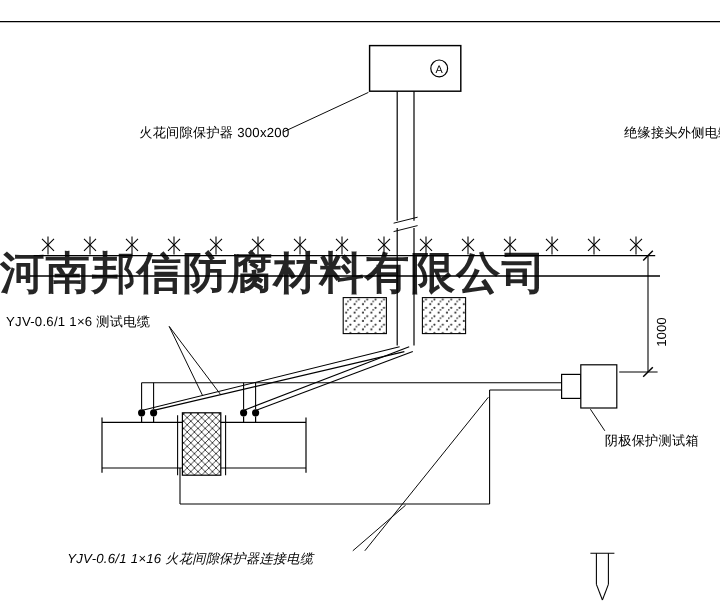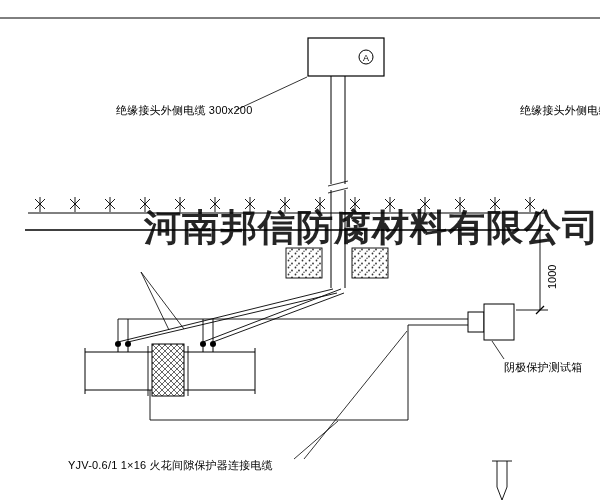--- a/index.html
+++ b/index.html
@@ -14,21 +14,21 @@
     position:absolute; font-size:11px; color:#000;
     white-space:nowrap; letter-spacing:0.2px;
   }
   #dim-label {
     position:absolute; left:546px; top:289px;
     transform:rotate(-90deg); transform-origin:0 0;
     font-size:11px; color:#000; white-space:nowrap;
   }
   #watermark {
     position:absolute; left:0; top:206px; width:600px;
-    text-align:right; font-size:37px; font-weight:bold;
+    text-align:left; font-size:37px; font-weight:bold;
     color:#000; opacity:0.85; letter-spacing:1px; line-height:1.2;
     pointer-events:none;
   }
 </style>
 </head>
 <body>
 
 <div id="canvas">
 
   <svg id="linework" width="600" height="504" viewBox="0 0 600 504">
@@ -167,26 +167,27 @@
         <line x1="497" y1="461" x2="497" y2="487"></line>
         <line x1="507" y1="461" x2="507" y2="487"></line>
         <line x1="497" y1="487" x2="502" y2="500"></line>
         <line x1="507" y1="487" x2="502" y2="500"></line>
       </g>
     </g>
 
     <text x="366" y="60.5" font-size="9" text-anchor="middle" fill="#000" font-family="Liberation Sans, DejaVu Sans, sans-serif">A</text>
   </svg>
 
-  <div class="lbl" style="left:116px; top:103px;">绝缘接头外侧电缆 300x200</div>
+  <div class="lbl" style="left:116px; top:103px;">火花间隙保护器 300x200</div>
 
   <div class="lbl" style="left:520px; top:103px;">绝缘接头外侧电缆</div>
 
+  <div class="lbl" style="left:5px; top:261px;">YJV-0.6/1 1×6  测试电缆</div>
 
   <div class="lbl" style="left:504px; top:360px;">阴极保护测试箱</div>
 
-  <div class="lbl" style="left:68px; top:458px;">YJV-0.6/1 1×16  火花间隙保护器连接电缆</div>
+  <div class="lbl" style="left:56px; top:458px;font-style:italic;">YJV-0.6/1 1×16  火花间隙保护器连接电缆</div>
 
   <div id="dim-label">1000</div>
 
   <div id="watermark">河南邦信防腐材料有限公司</div>
 
 </div>
 
 </body></html>

